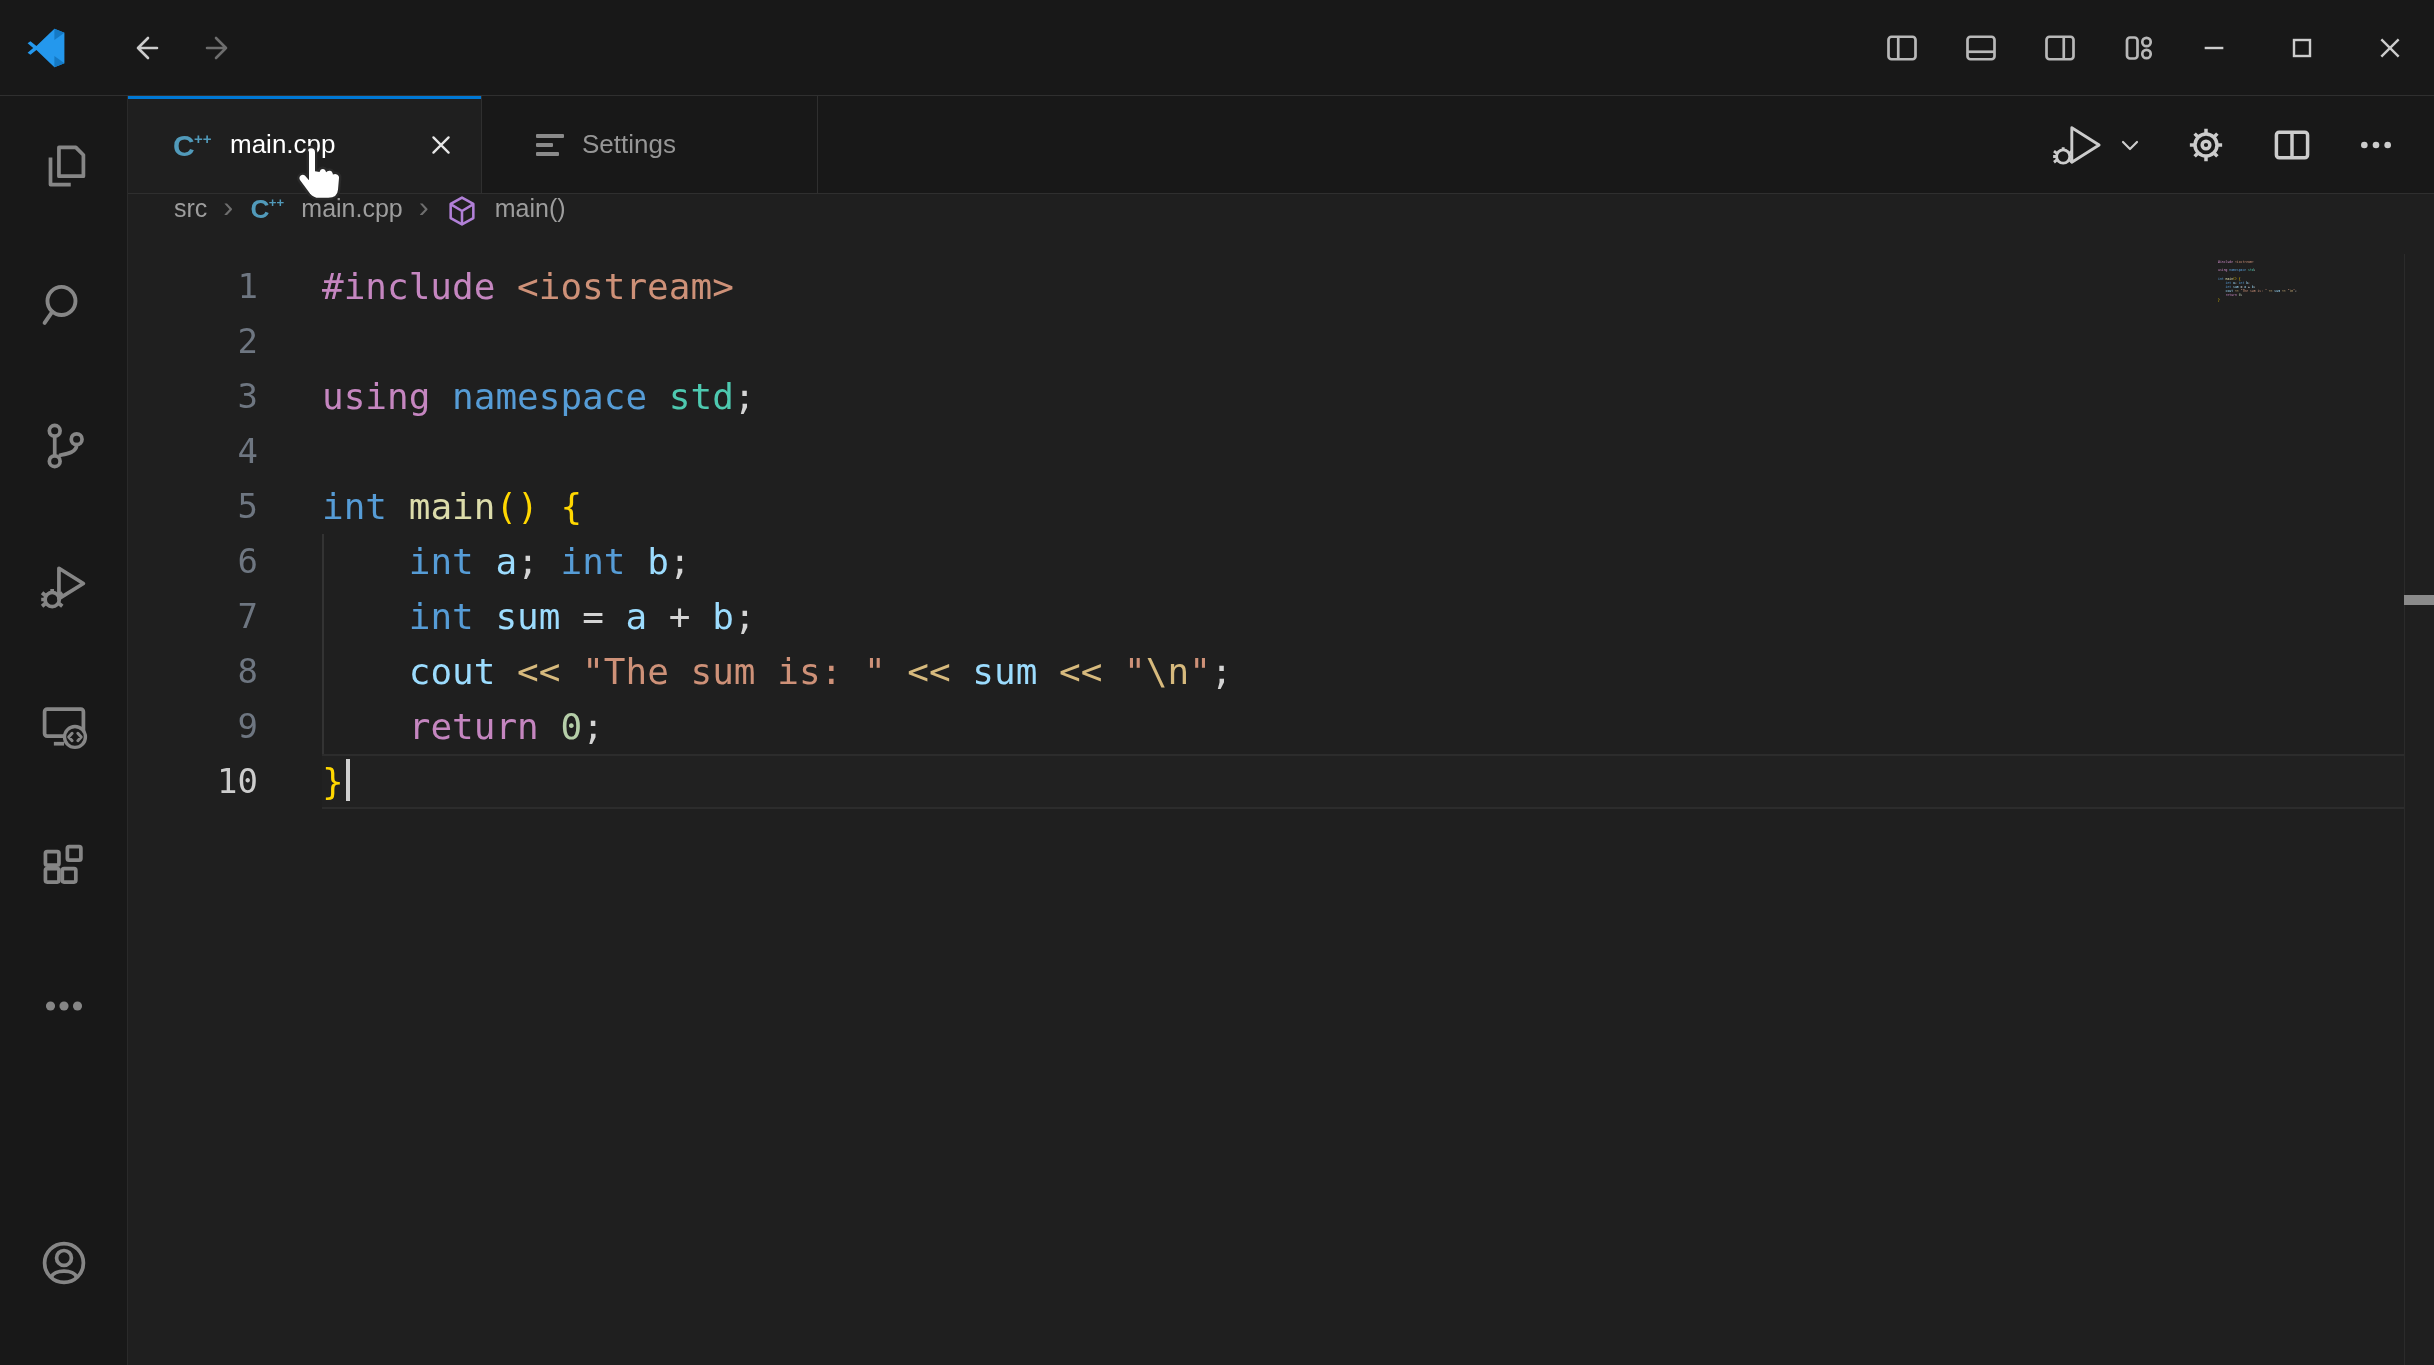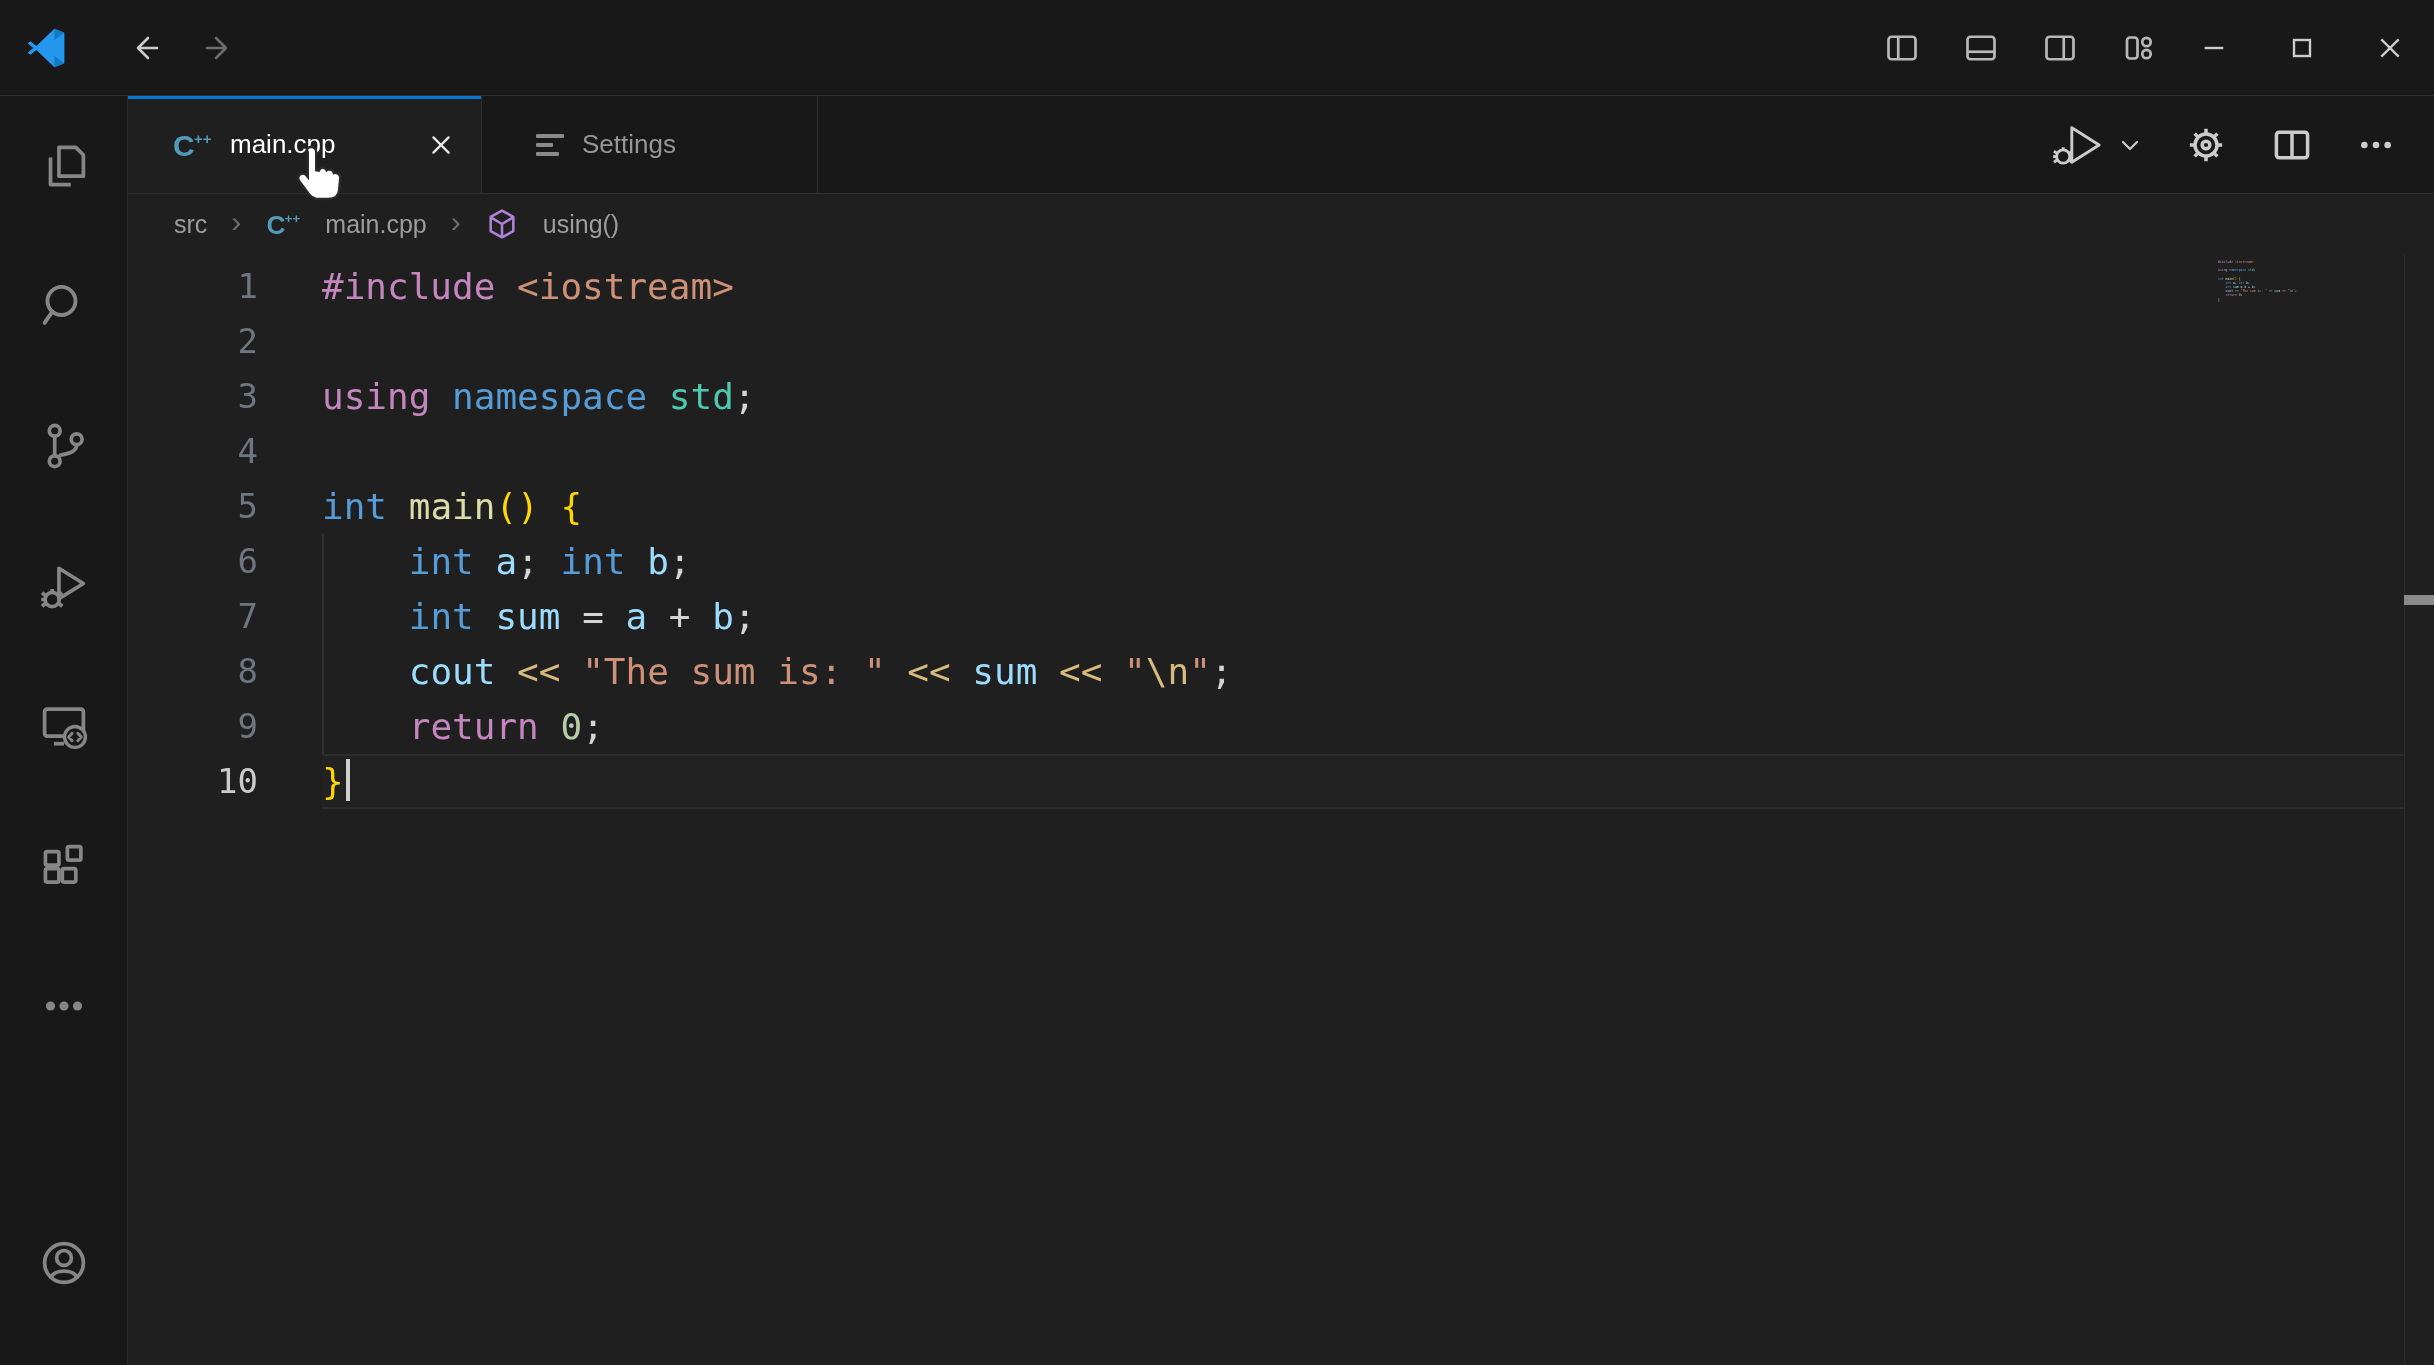--- a/index.html
+++ b/index.html
@@ -38,21 +38,21 @@
   .tab.inactive{width:336px;color:#969696;padding-left:54px;}
   .tab-close{margin-left:auto;display:flex;}
   .settings-glyph{display:flex;flex-direction:column;gap:5px;width:28px;}
   .settings-glyph i{display:block;height:4px;background:#8a8a8a;border-radius:1px;}
   .settings-glyph i:nth-child(1){width:28px;}
   .settings-glyph i:nth-child(2){width:17px;}
   .settings-glyph i:nth-child(3){width:23px;}
   .editor-actions{margin-left:auto;display:flex;align-items:center;gap:42px;padding-right:38px;}
 
   
-  .breadcrumb{height:60px;flex:none;background:#1f1f1f;display:flex;align-items:center;padding-left:46px;gap:24px;}
+  .breadcrumb{height:60px;flex:none;background:#1f1f1f;display:flex;padding-left:46px;gap:16px;}
   .crumb{font-size:25px;color:#9d9d9d;}
   .crumb-sep{font-size:30px;color:#6e6e6e;line-height:1;position:relative;top:-2px;}
 
   
   .editor{flex:1;position:relative;background:#1f1f1f;font-family:"DejaVu Sans Mono",monospace;overflow:hidden;}
   #code-lines{position:absolute;top:5px;left:0;right:0;}
   .code-line{display:flex;height:55px;}
   .ln{width:130px;flex:none;text-align:right;font-size:34px;line-height:55px;color:#6e7681;}
   .line-body{margin-left:64px;margin-right:30px;flex:1;white-space:pre;font-size:36px;line-height:55px;color:#d4d4d4;}
   .code-line.current .ln{color:#cccccc;}
@@ -272,21 +272,21 @@
             </svg>
         </span>
         <span class="crumb">main.cpp</span>
         <span class="crumb-sep">›</span>
         <span>
           <svg width="34" height="34" viewBox="0 0 24 24" fill="none" stroke="#b180d7" stroke-width="1.8" stroke-linejoin="round">
               <path d="M12 2.5 L20 7 V17 L12 21.5 L4 17 V7 Z"></path>
               <path d="M4.5 7.5 L12 12 L19.5 7.5 M12 12 V21"></path>
             </svg>
         </span>
-        <span class="crumb">using()</span>
+        <span class="crumb">main()</span>
       </div>
 
       <div class="editor">
         <div class="indent-guide"></div>
         <div id="code-lines">
             <div class="code-line">
               <span class="ln">1</span>
               <span class="line-body"><span style="color: rgb(197, 134, 192);">#include</span><span style="color: rgb(212, 212, 212);"> </span><span style="color: rgb(206, 145, 120);">&lt;iostream&gt;</span></span>
             </div>
             <div class="code-line">

